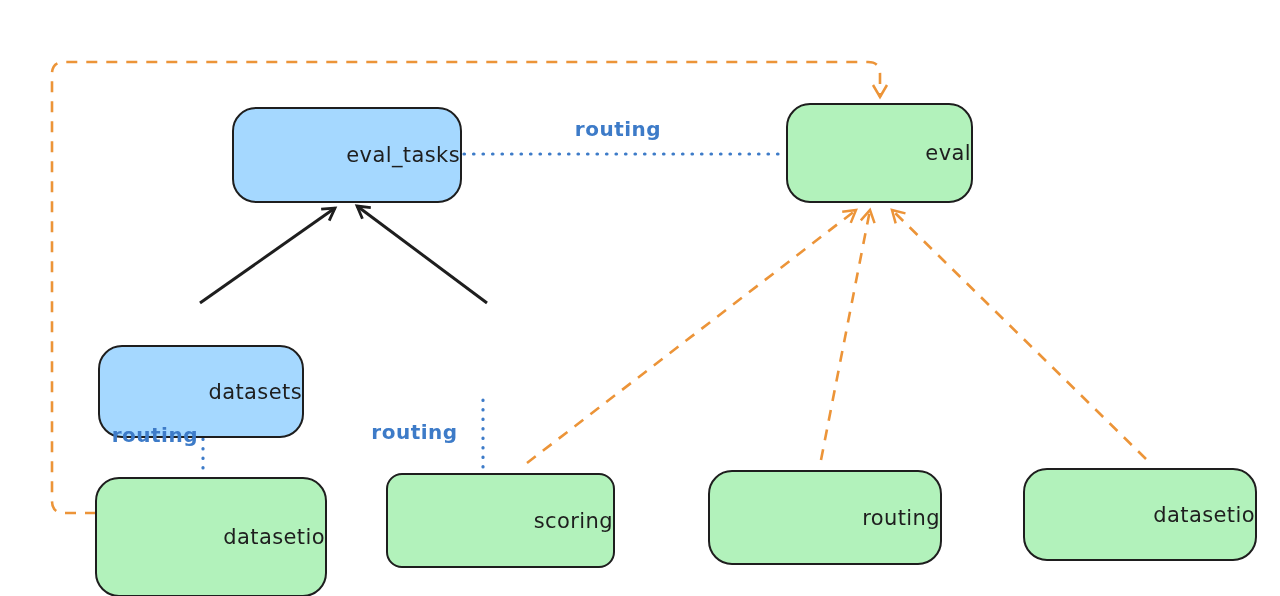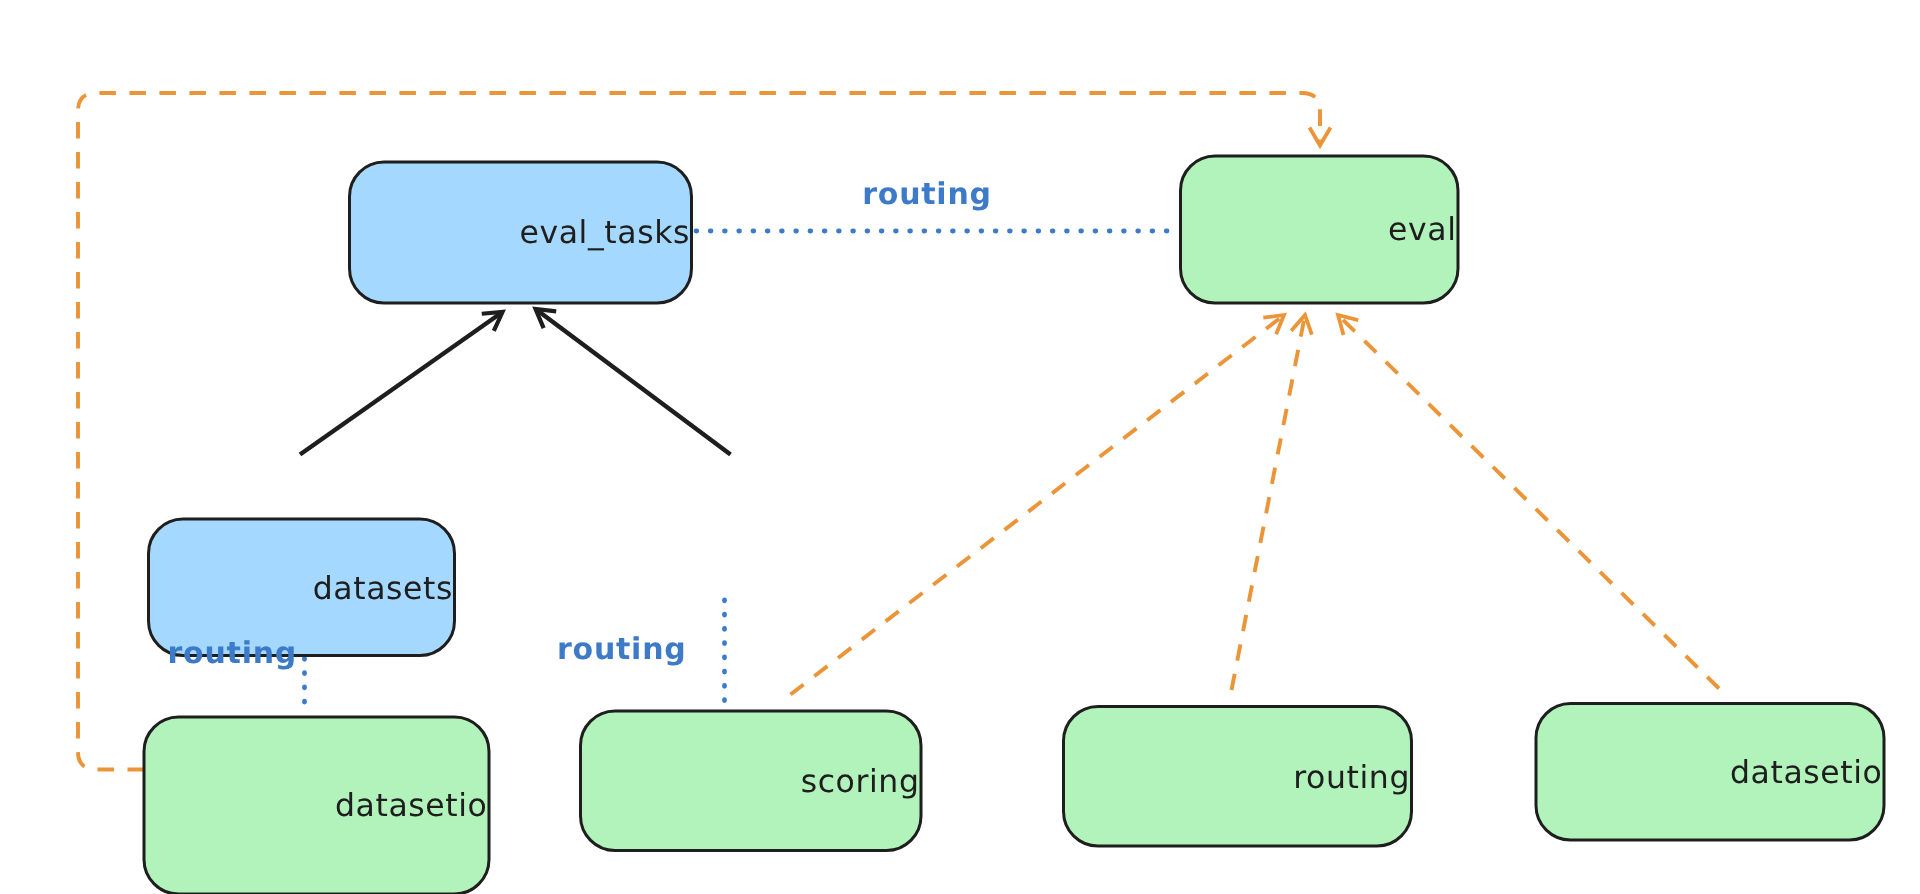--- a/index.html
+++ b/index.html
@@ -87,21 +87,21 @@
 
   <div class="node blue" style="left:98px;top:305px;width:206px;height:93px;margin-top:40px;">
     <span>datasets</span>
   </div>
 
 
   <div class="node green" style="left:95px;top:477px;width:232px;height:120px;">
     <span>datasetio</span>
   </div>
 
-  <div class="node green" style="left:386px;top:473px;width:229px;height:95px;">
+  <div class="node green" style="left:386px;top:473px;width:229px;height:95px;border-radius:16px;">
     <span>scoring</span>
   </div>
 
   <div class="node green" style="left:708px;top:470px;width:234px;height:95px;">
     <span>routing</span>
   </div>
 
   <div class="node green" style="left:1023px;top:468px;width:234px;height:93px;">
     <span>datasetio</span>
   </div>

